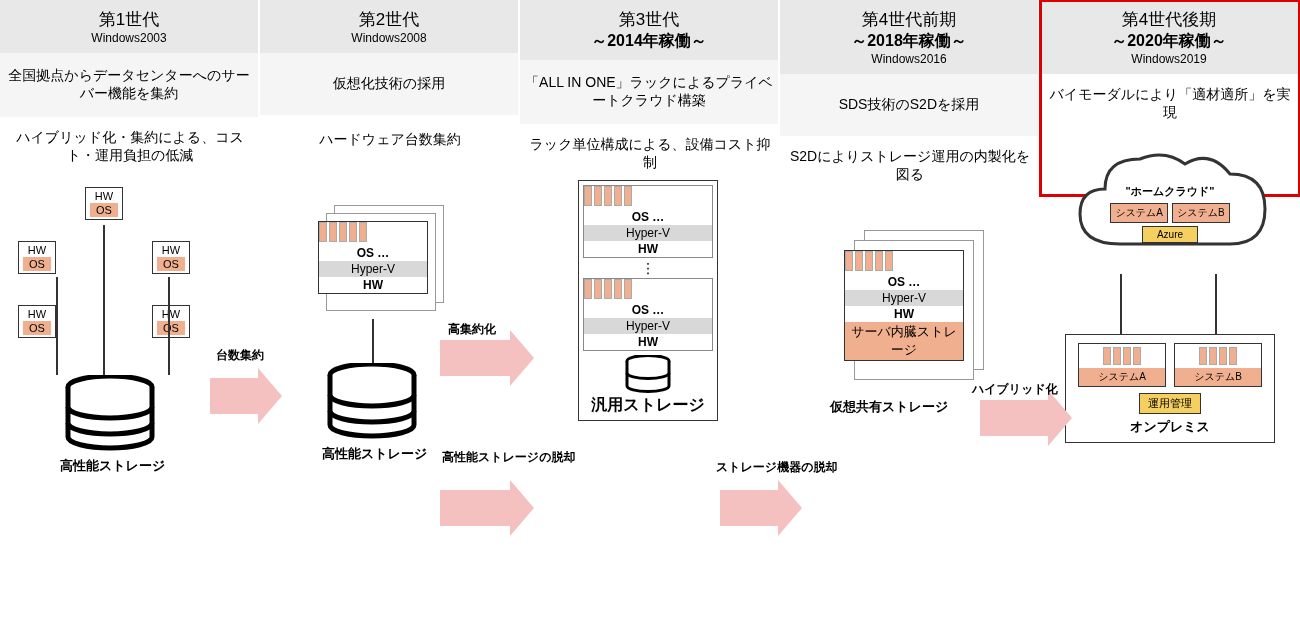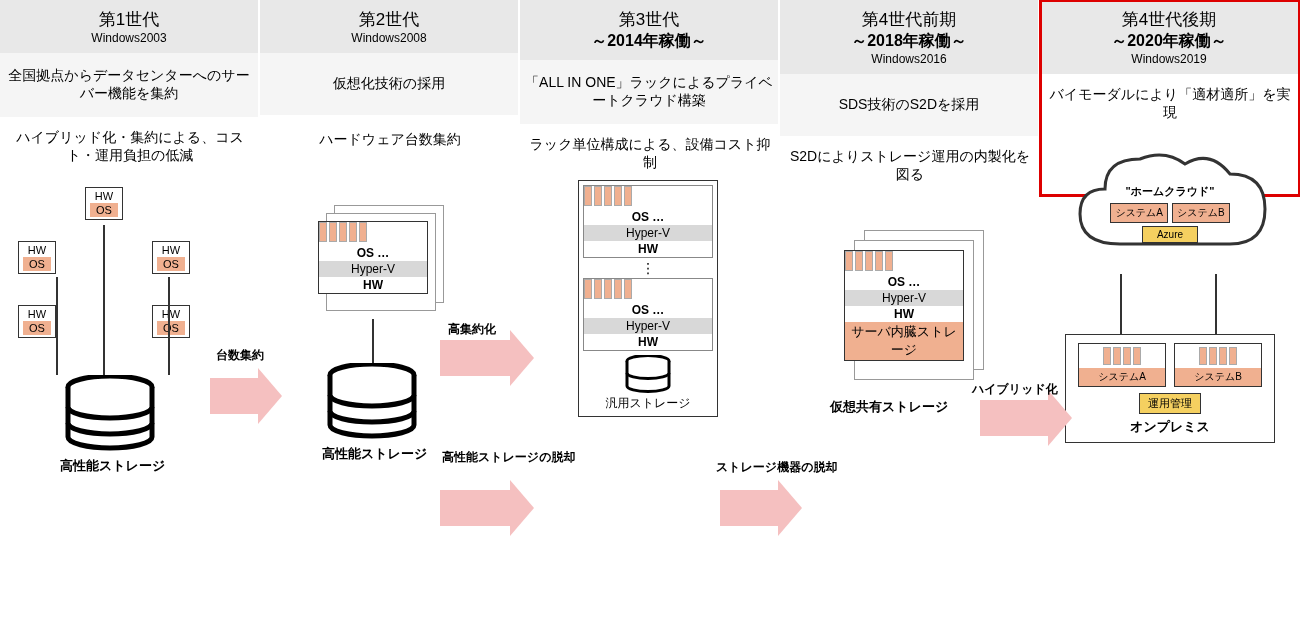--- a/index.html
+++ b/index.html
@@ -166,21 +166,21 @@
             </div>
           <div class="row os"><span>OS</span> <span>…</span></div>
           <div class="row hv">Hyper-V</div>
           <div class="row hw">HW</div>
         </div>
         <svg width="50" height="40" viewBox="0 0 100 80" style="margin:4px auto 0;display:block">
             <ellipse cx="50" cy="12" rx="42" ry="11" fill="#fff" stroke="#000" stroke-width="6"></ellipse>
             <path d="M8 12 v50 a42 11 0 0 0 84 0 v-50" fill="#fff" stroke="#000" stroke-width="6"></path>
             <path d="M8 36 a42 11 0 0 0 84 0" fill="none" stroke="#000" stroke-width="6"></path>
           </svg>
-        <div style="font-weight:normal;font-size:12px">汎用ストレージ</div>
+        <div style="font-weight:bold;font-size:16px">汎用ストレージ</div>
       </div>
     </div>
   </div>
 
   <div class="col">
     <div class="hdr">
       <div class="t1">第4世代前期</div>
       <div class="t2">～2018年稼働～</div>
       <div class="t3">Windows2016</div>
     </div>

